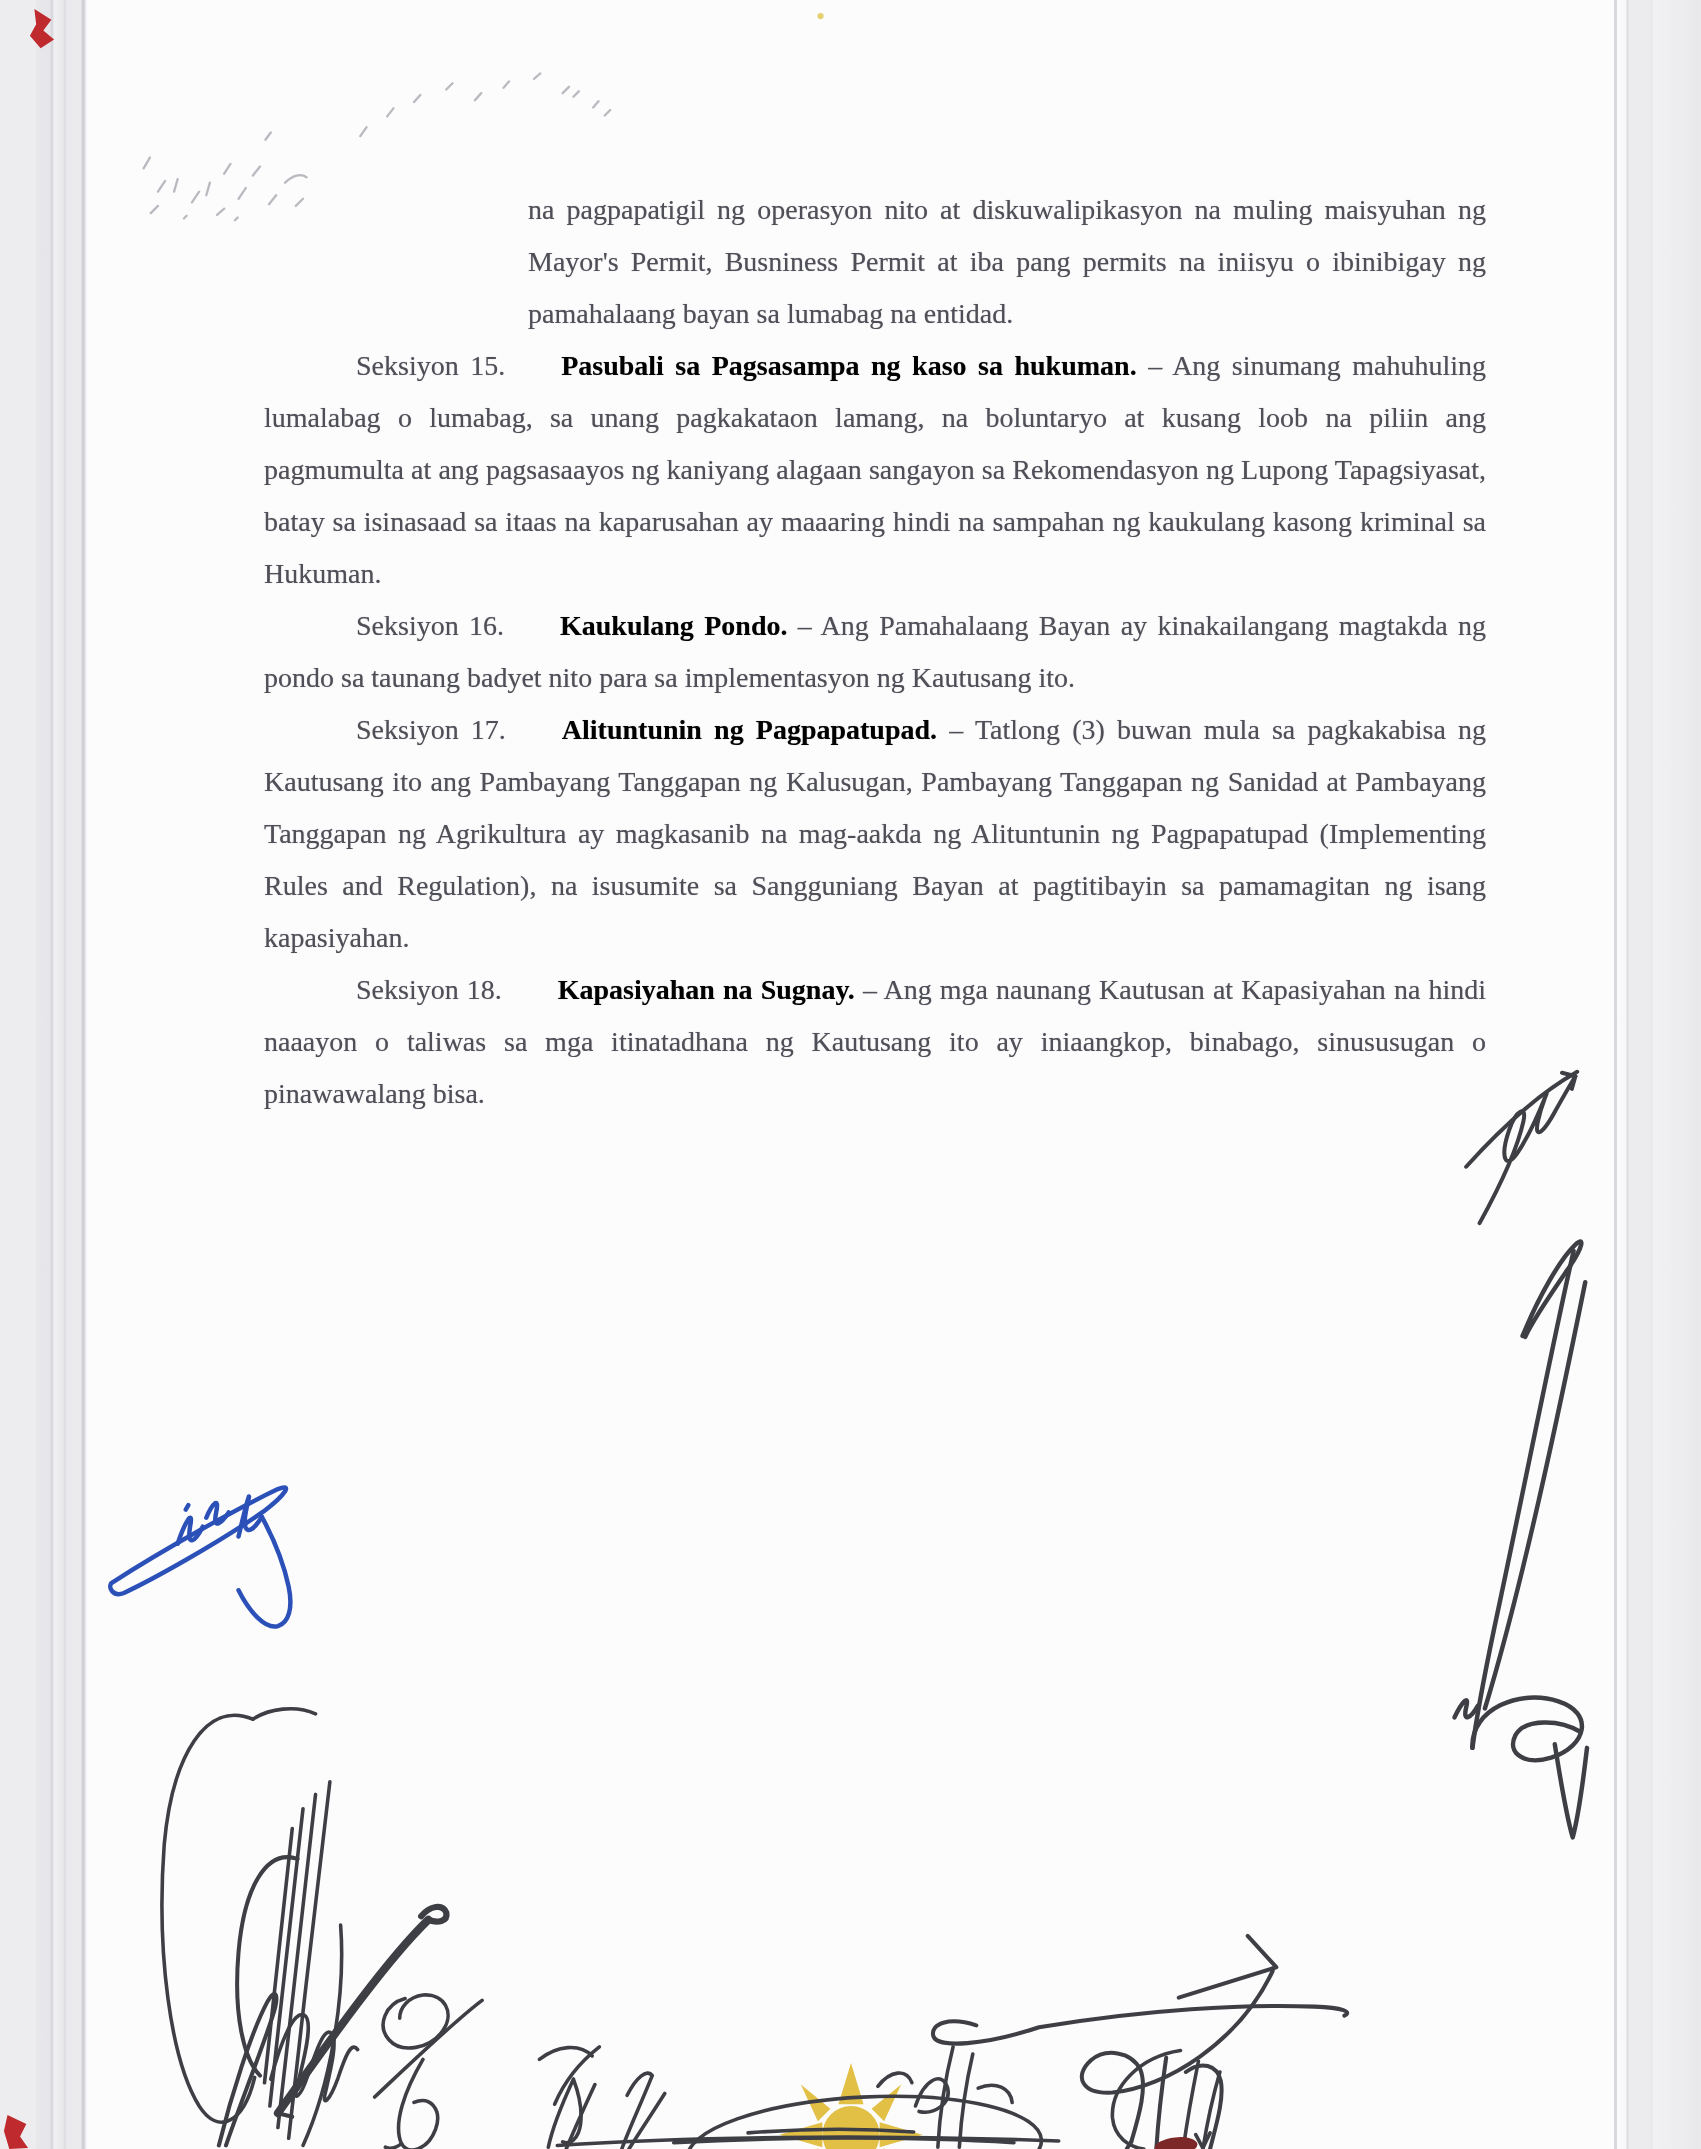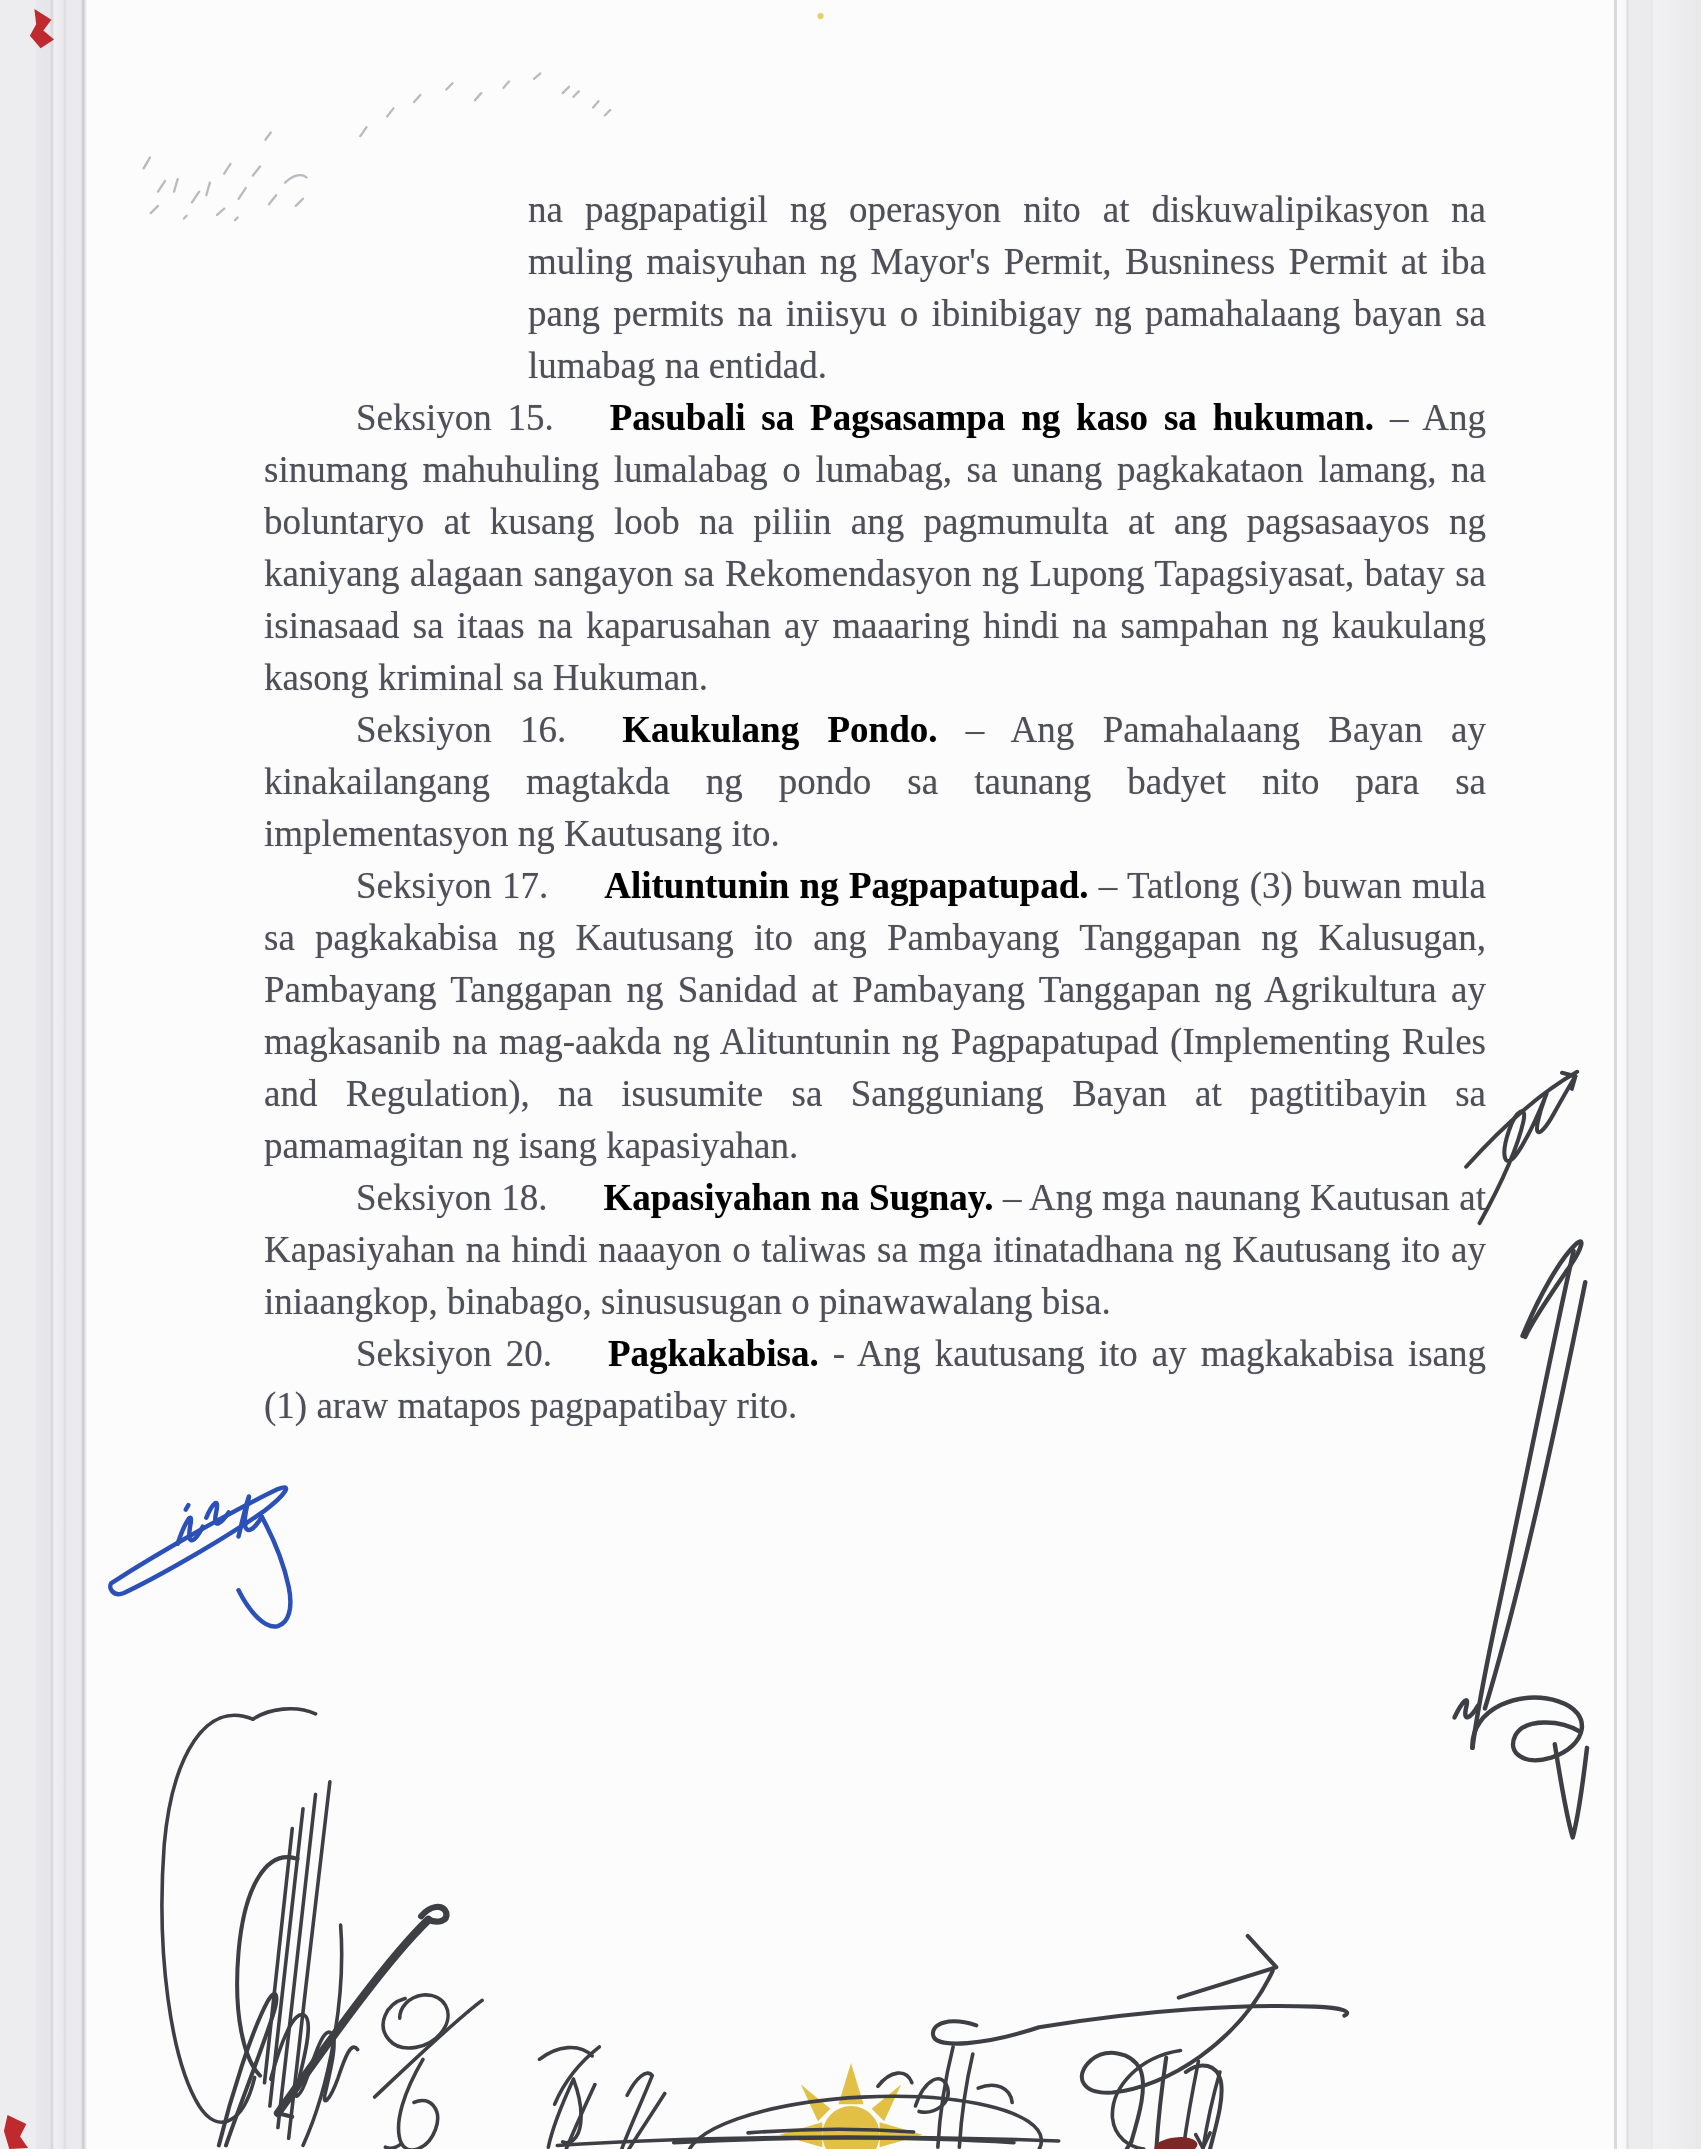--- a/index.html
+++ b/index.html
@@ -7,21 +7,21 @@
          font-family:"Liberation Serif", serif;}
   
   .band-left{position:absolute;left:0;top:0;width:87px;height:2149px;
     background:linear-gradient(90deg,#ededf0 0px,#ededf0 36px,#e8e8eb 36px,#e6e6ea 50px,#d2d2d8 52px,
     #f0f0f2 54px,#e9e9ec 63px,#dcdce1 65px,#ebebee 67px,#eaeaed 81px,#c7c7cd 83px,#fbfbfc 87px);}
   .band-right{position:absolute;left:1614px;top:0;width:88px;height:2149px;
     background:linear-gradient(90deg,#d8d8dd 0px,#d8d8dd 2.7px,#fafafb 2.7px,#f7f7f9 11.6px,#dadade 13.4px,
     #ececef 15px,#ebebee 36px,#e6e6ea 38px,#f1f1f3 39px,#ededf0 67px,#e8e8eb 86px,#eeeef1 88px);}
   
   .textblock{position:absolute;left:264px;top:184px;width:1222px;
-    font-size:37px;line-height:52px;color:#4f4f57;text-align:justify;
+    font-size:28px;line-height:52px;color:#4f4f57;text-align:justify;
     text-shadow:0 0 0.9px rgba(86,86,96,.55);}
   .textblock p{margin:0;}
   p.intro{margin-left:264px;width:958px;}
   p.section{text-indent:92px;}
   .g34{margin-top:30px;} .g10{margin-top:9px;} .g20{margin-top:18px;}
   .g28{margin-top:25px;} .g62{margin-top:56px;}
   .tab{display:inline-block;width:56px;}
   b.ttl{font-weight:bold;color:#000000;}
   
   svg.ink{position:absolute;left:0;top:0;pointer-events:none;}
@@ -41,21 +41,20 @@
 
     <p class="section g34"><span>Seksiyon 15.</span><span class="tab"></span><b class="ttl">Pasubali sa Pagsasampa ng kaso sa hukuman.</b> <span>–</span> <span>Ang sinumang mahuhuling lumalabag o lumabag, sa unang pagkakataon lamang,  na boluntaryo at kusang loob na piliin ang pagmumulta at ang pagsasaayos ng kaniyang alagaan sangayon sa Rekomendasyon ng Lupong Tapagsiyasat, batay sa isinasaad sa itaas na kaparusahan ay maaaring hindi na sampahan ng kaukulang kasong kriminal sa Hukuman.</span></p>
 
     <p class="section g10"><span>Seksiyon 16.</span><span class="tab"></span><b class="ttl">Kaukulang Pondo.</b> <span>–</span> <span>Ang Pamahalaang Bayan ay kinakailangang magtakda ng pondo sa taunang badyet nito para sa implementasyon ng Kautusang ito.</span></p>
 
     <p class="section g34"><span>Seksiyon 17.</span><span class="tab"></span><b class="ttl">Alituntunin ng Pagpapatupad.</b> <span>–</span> <span>Tatlong (3) buwan mula sa pagkakabisa ng Kautusang ito ang Pambayang Tanggapan ng Kalusugan, Pambayang Tanggapan ng Sanidad at Pambayang Tanggapan ng Agrikultura ay magkasanib na mag-aakda ng Alituntunin ng Pagpapatupad (Implementing Rules and Regulation), na isusumite sa Sangguniang Bayan at pagtitibayin sa pamamagitan ng isang kapasiyahan.</span></p>
 
 
     <p class="section g28"><span>Seksiyon 18.</span><span class="tab"></span><b class="ttl">Kapasiyahan na Sugnay.</b> <span>–</span> <span>Ang mga naunang Kautusan at Kapasiyahan na hindi naaayon o taliwas sa mga itinatadhana ng Kautusang ito ay iniaangkop, binabago, sinususugan o pinawawalang bisa.</span></p>
 
-    <p class="section g62"><span>Seksiyon 20.</span><span class="tab"></span><b class="ttl">Pagkakabisa.</b> <span>-</span> <span>Ang kautusang ito ay magkakabisa isang (1) araw matapos pagpapatibay rito.</span></p>
   </div>
 
   <svg class="ink" width="1702" height="2149" viewBox="0 0 1900 2400">
 
     <g stroke-width="2.6" opacity="0.85" stroke="#aeaeb6">
       <path d="M160 188 L167 176 M176 214 L184 202 M198 200 L194 214 M214 226 L222 214 M234 204 L230 218
                M250 194 L257 183 M266 222 L274 210 M282 196 L290 186 M300 228 L308 218
                M318 204 C326 196 336 193 342 198 M168 238 L176 230 M242 240 L250 233
                M205 244 L208 241 M262 246 L265 243 M296 156 L302 148 M330 230 L338 222"></path>
       <path d="M402 152 L409 142 M432 130 L439 121 M462 114 L469 106 M498 100 L505 93

